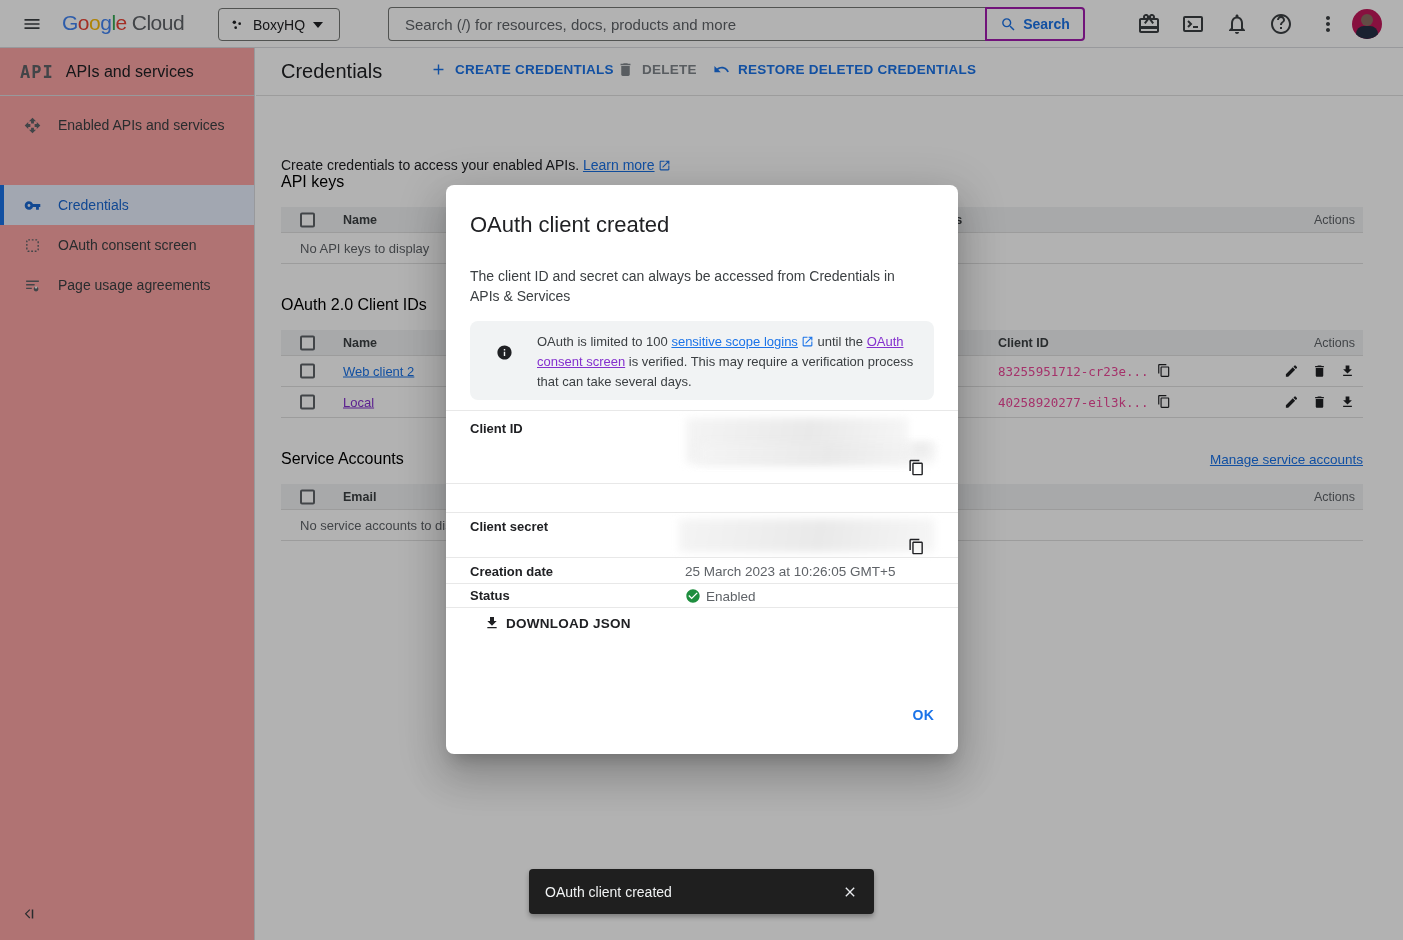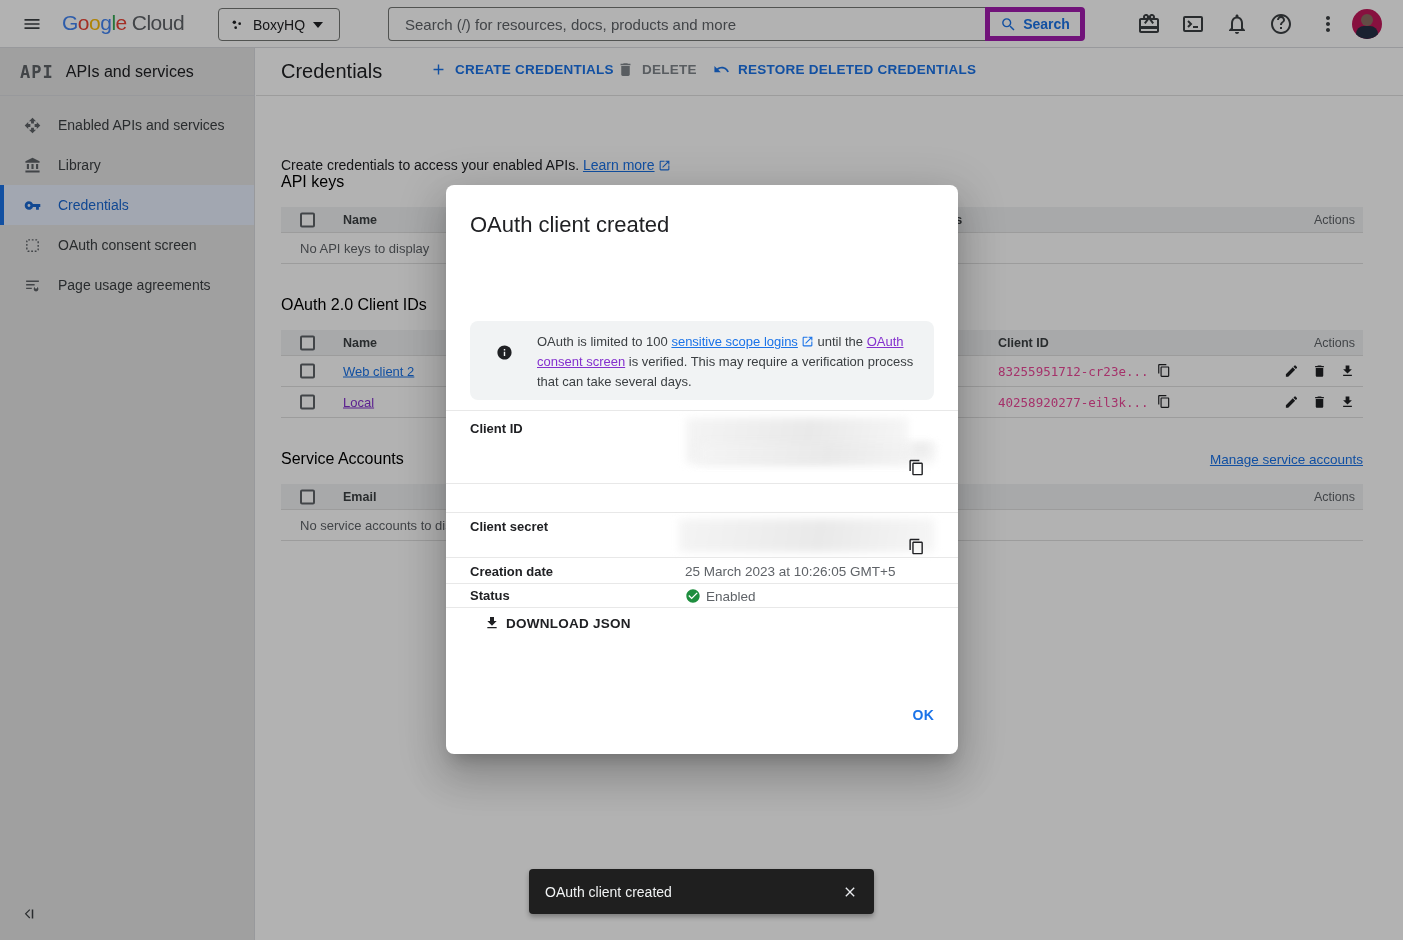--- a/index.html
+++ b/index.html
@@ -9,28 +9,28 @@
   
   .topbar { position:absolute; top:0; left:0; right:0; height:48px; background:#fff; border-bottom:1px solid #dadce0; z-index:1; }
   .hamburger { position:absolute; left:22px; top:14px; width:20px; height:20px; cursor:pointer; color:#3c4043; }
   .logo { position:absolute; left:62px; top:11px; font-size:21px; letter-spacing:-0.5px; }
   .logo .cloud { color:#5f6368; margin-left:5px; }
   .proj-btn { position:absolute; left:218px; top:8px; height:33px; min-width:122px; border:1px solid #747775; border-radius:4px; display:flex; align-items:center; padding:0 10px; gap:8px; font-size:14px; color:#202124; background:#fff; cursor:pointer; }
   .proj-caret { width:0; height:0; border-left:5px solid transparent; border-right:5px solid transparent; border-top:6px solid #202124; }
   .searchwrap { position:absolute; left:388px; top:7px; height:34px; display:flex;justify-content:center; }
   .searchwrap input { width:597px; height:34px; border:1px solid #747775; border-right:none; border-radius:4px 0 0 4px; padding:0 16px; font-size:15px; color:#202124; outline:none; font-family:"Liberation Sans",sans-serif; }
   .searchwrap input::placeholder { color:#5f6368; }
-  .search-btn { width:100px; height:34px; border:5px solid #a21caf; border-radius:0 4px 4px 0; background:#fff; display:flex; align-items:center; justify-content:center; gap:6px; color:#1a73e8; font-weight:bold; font-size:14px; cursor:pointer; }
+  .search-btn { width:100px; height:34px; border:2px solid #a21caf; border-radius:0 4px 4px 0; background:#fff; display:flex; align-items:center; justify-content:center; gap:6px; color:#1a73e8; font-weight:bold; font-size:14px; cursor:pointer; }
   .tb-icon { position:absolute; top:12px; width:24px; height:24px; color:#3c4043; cursor:pointer; }
   .avatar { position:absolute; left:1352px; top:9px; width:30px; height:30px; border-radius:50%; background:#c2185b; overflow:hidden; cursor:pointer; }
   .avatar .head { position:absolute; left:9px; top:5px; width:12px; height:12px; border-radius:50%; background:#8d6e63; }
   .avatar .body { position:absolute; left:4px; top:17px; width:22px; height:14px; border-radius:8px 8px 0 0; background:#263045; }
 
   
-  .sidebar { position:absolute; top:48px; left:0; width:255px; bottom:0; background:#e5e5e5; border-right:1px solid #dadce0; z-index:1; }
+  .sidebar { position:absolute; top:48px; left:0; width:255px; bottom:0; background:#fca5a5; border-right:1px solid #dadce0; z-index:1; }
   .side-head { height:48px; border-bottom:1px solid #dadce0; display:flex; align-items:center; padding-left:20px; gap:12px; }
   .api-logo { font-family:"DejaVu Sans Mono", monospace; font-weight:bold; font-size:17px; color:#5f6368; letter-spacing:1px; }
   .side-title { font-size:16px; color:#202124; }
   .side-item { position:absolute; left:0; width:100%; height:40px; display:flex; align-items:center; padding-left:24px; gap:17px; font-size:14px; color:#3c4043; cursor:pointer; }
   .side-item .si-icon { width:17px; height:17px; color:#5f6368; flex:0 0 17px; }
   .side-item.selected { background:#e8f0fe; color:#1967d2; border-left:4px solid #1a73e8; padding-left:20px; }
   .side-item.selected .si-icon { color:#1967d2; }
   .collapse-btn { position:absolute; left:22px; bottom:17px; width:18px; height:18px; color:#3c4043; cursor:pointer; }
 
   
@@ -155,28 +155,20 @@
     </div>
 
     <div class="side-item" style="top:57px">
       <span class="si-icon">
         <svg viewBox="0 0 24 24" fill="currentColor">
             <path d="M10 9h4V6h3l-5-5-5 5h3v3zm-1 1H6V7l-5 5 5 5v-3h3v-4zm14 2l-5-5v3h-3v4h3v3l5-5zm-9 3h-4v3H7l5 5 5-5h-3v-3z"></path>
           </svg>
       </span>
       <span>Enabled APIs and services</span>
     </div>
-    <div class="side-item" style="top:97px">
-      <span class="si-icon">
-        <svg viewBox="0 0 24 24" fill="currentColor">
-            <path d="M4 10h3v7H4zM10.5 10h3v7h-3zM17 10h3v7h-3zM2 19h20v3H2zM12 1 2 6v2h20V6z"></path>
-          </svg>
-      </span>
-      <span>Library</span>
-    </div>
     <div class="side-item selected" style="top:137px">
       <span class="si-icon">
         <svg viewBox="0 0 24 24" fill="currentColor">
             <path d="M12.65 10C11.83 7.67 9.61 6 7 6c-3.31 0-6 2.69-6 6s2.69 6 6 6c2.61 0 4.83-1.67 5.65-4H17v4h4v-4h2v-4H12.65zM7 14c-1.1 0-2-.9-2-2s.9-2 2-2 2 .9 2 2-.9 2-2 2z"></path>
           </svg>
       </span>
       <span>Credentials</span>
     </div>
     <div class="side-item" style="top:177px">
       <span class="si-icon">
@@ -305,20 +297,21 @@
       <div class="tbl-row">
         <span class="cell empty-txt" style="left:19px">No service accounts to display</span>
       </div>
     </div>
   </div>
 
   <div class="scrim"></div>
 
   <div class="modal">
     <div class="modal-title">OAuth client created</div>
+    <div class="modal-desc">The client ID and secret can always be accessed from Credentials in APIs &amp; Services</div>
 
     <div class="notice">
       <span class="notice-icon">
         <svg viewBox="0 0 24 24" fill="currentColor">
             <path d="M12 2C6.48 2 2 6.48 2 12s4.48 10 10 10 10-4.48 10-10S17.52 2 12 2zm1 15h-2v-6h2v6zm0-8h-2V7h2v2z"></path>
           </svg>
       </span>
       <div class="notice-text">
         <span>OAuth is limited to 100 </span><span class="link">sensitive scope logins</span><span class="ext-icon"><svg viewBox="0 0 24 24" fill="currentColor">
               <path d="M19 19H5V5h7V3H5c-1.11 0-2 .9-2 2v14c0 1.1.89 2 2 2h14c1.1 0 2-.9 2-2v-7h-2v7zM14 3v2h3.59l-9.83 9.83 1.41 1.41L19 6.41V10h2V3h-7z"></path>

